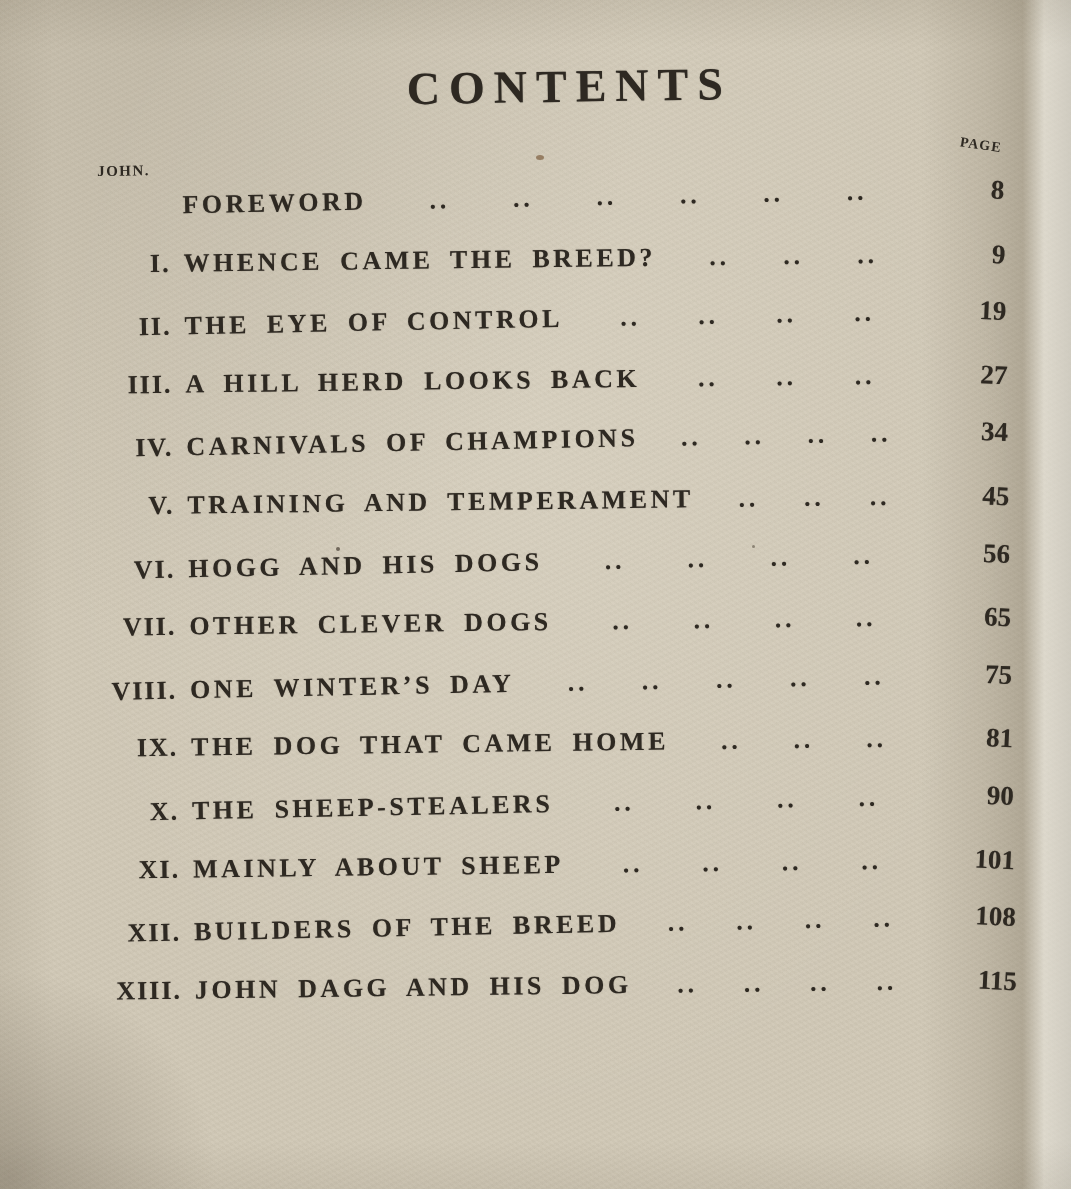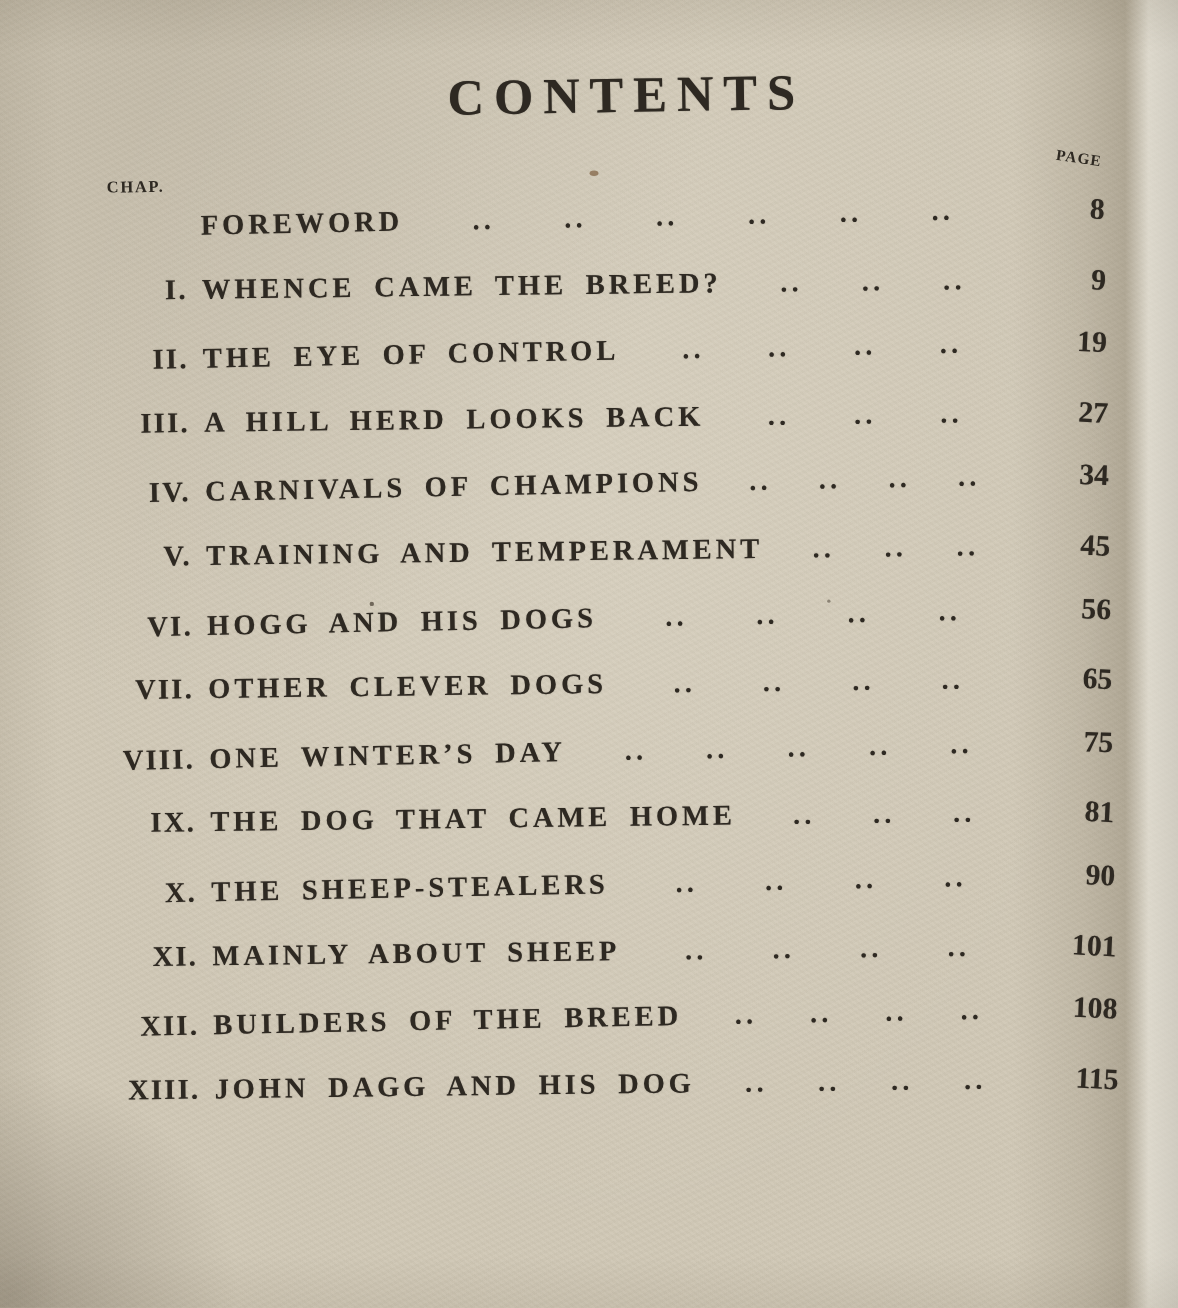--- a/index.html
+++ b/index.html
@@ -71,21 +71,21 @@
 
 <div class="sheet">
   <div class="speck speck-1"></div>
   <div class="speck speck-2"></div>
   <div class="speck speck-3"></div>
 
   <div class="content">
     <h1 class="page-title">CONTENTS</h1>
 
     <div class="col-header">
-      <span class="col-chap">CHAP.</span>
+      <span class="col-chap">JOHN.</span>
       <span class="col-page">PAGE</span>
     </div>
 
     <div class="toc-rows">
   <div class="toc-row">
     <span class="numeral"></span>
     <span class="title">FOREWORD</span>
     <span class="leaders">
             <span class="dotpair">..</span>
             <span class="dotpair">..</span>

